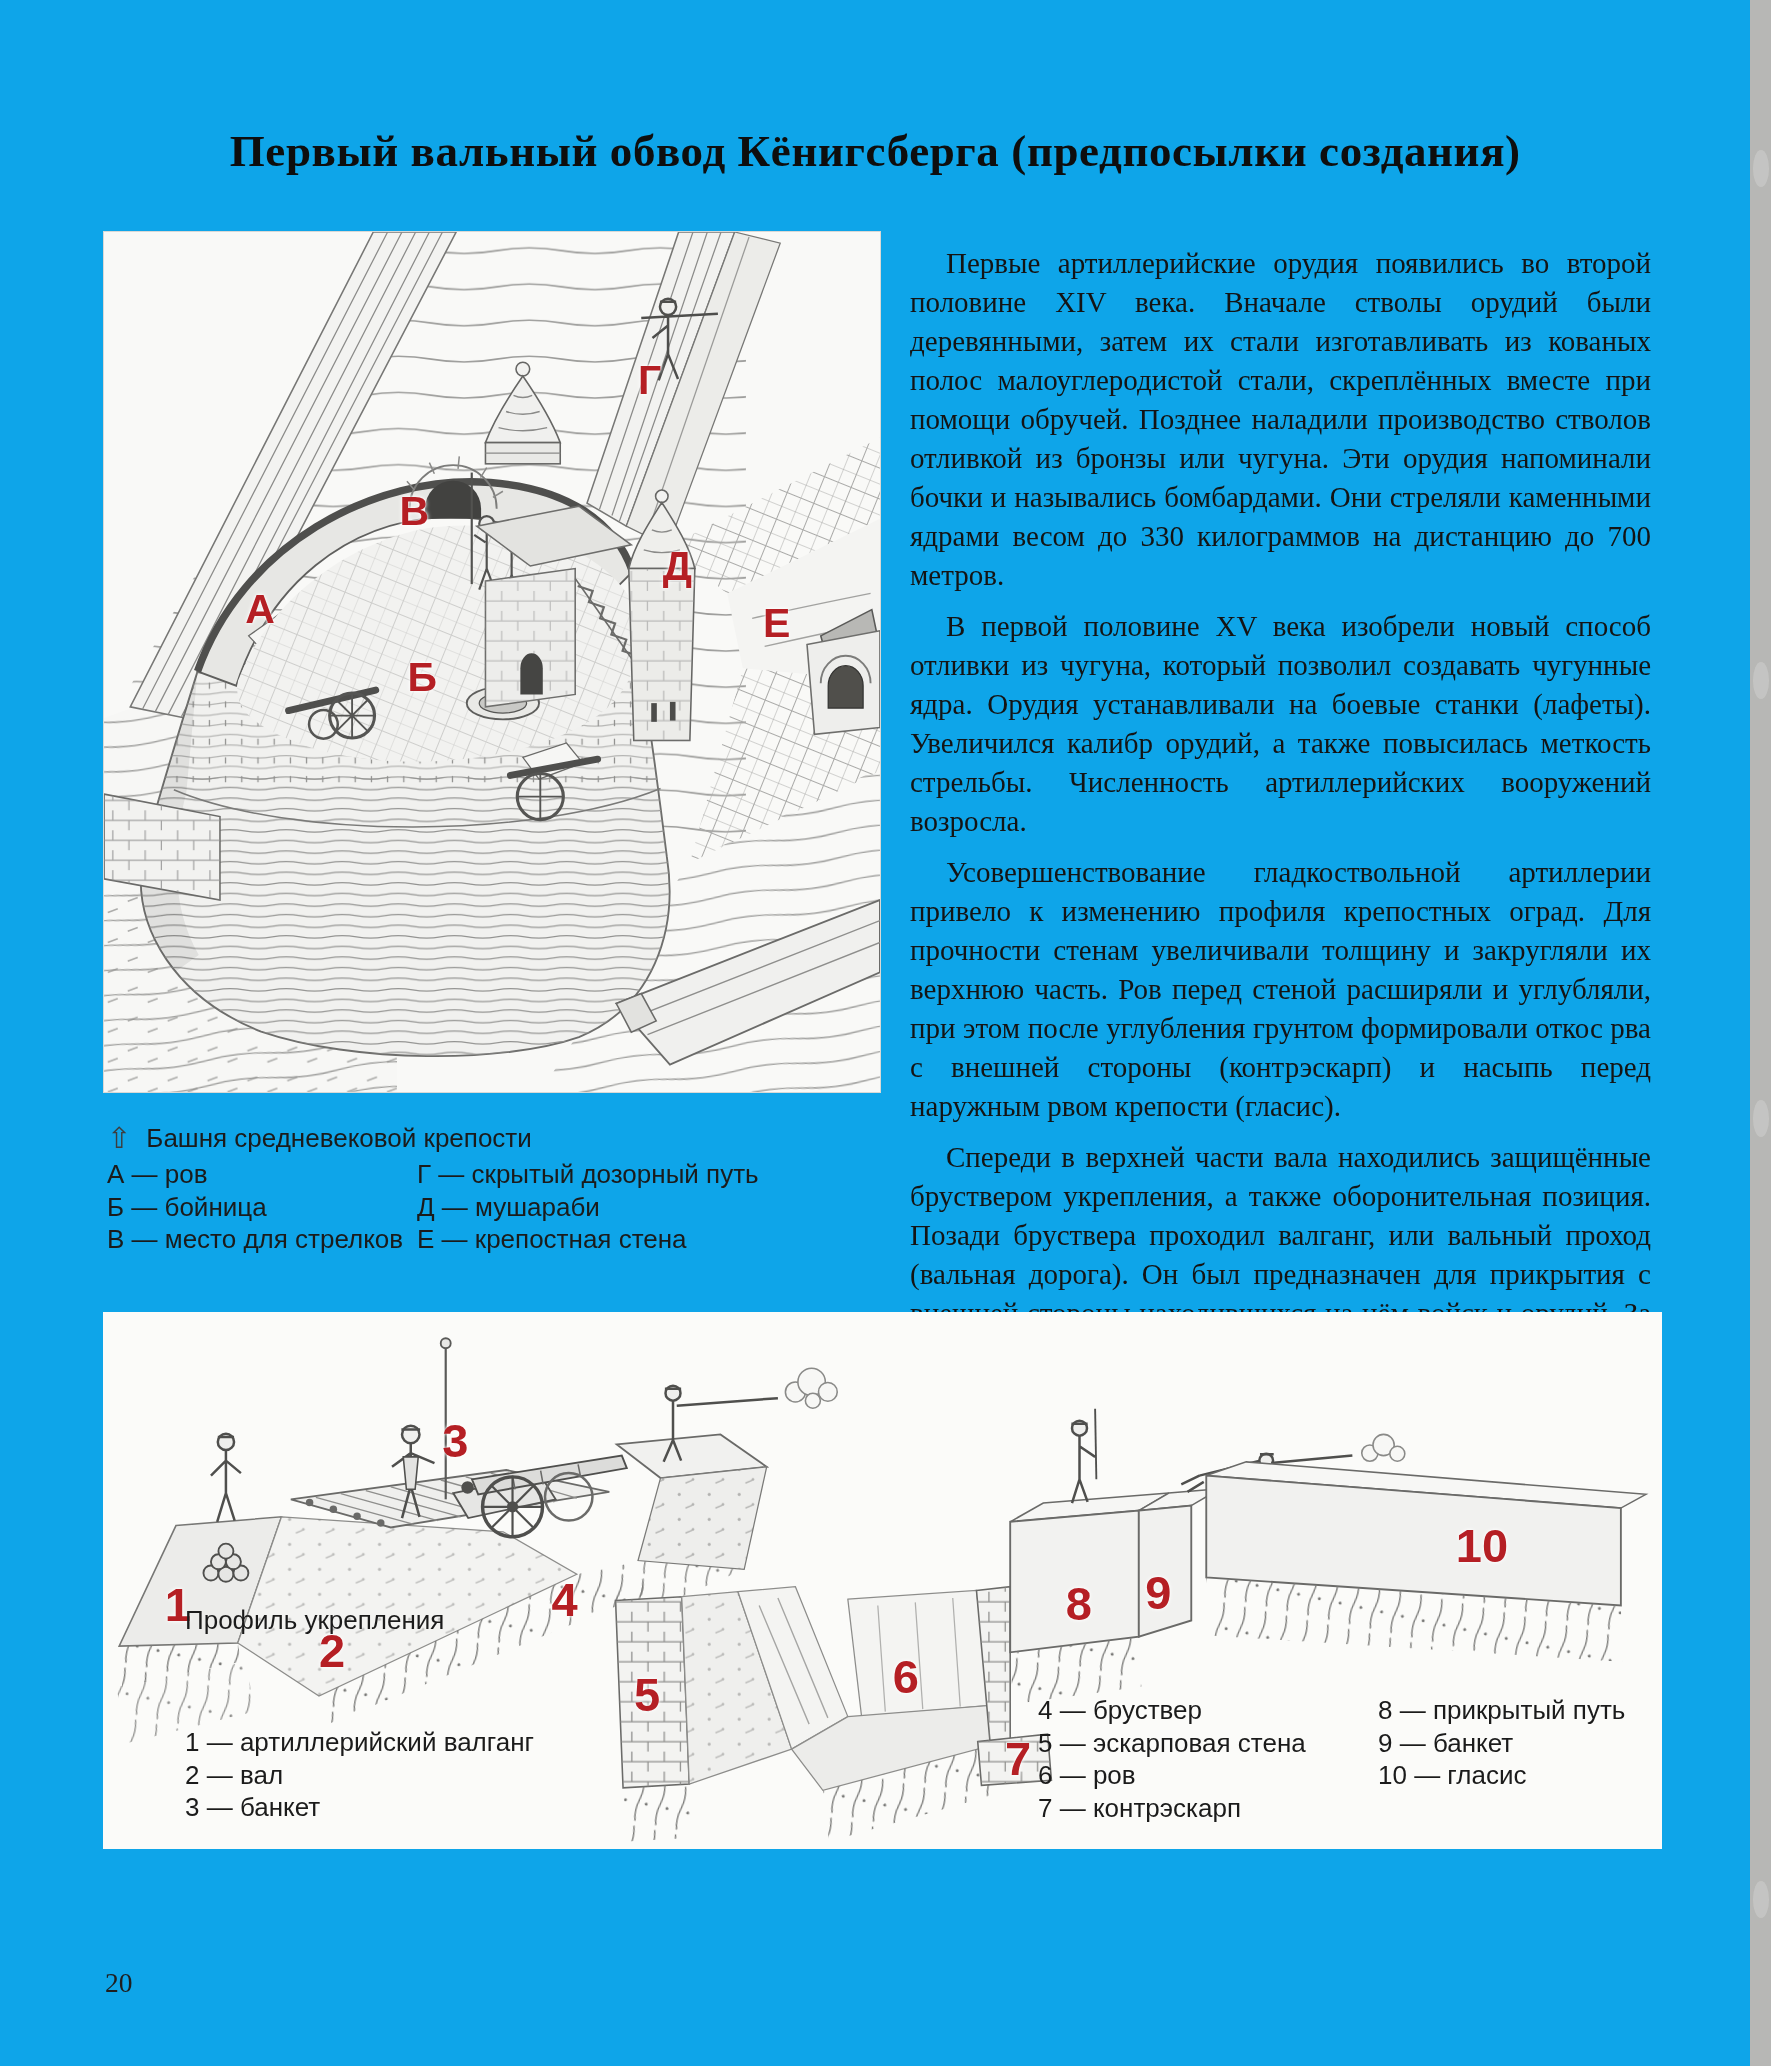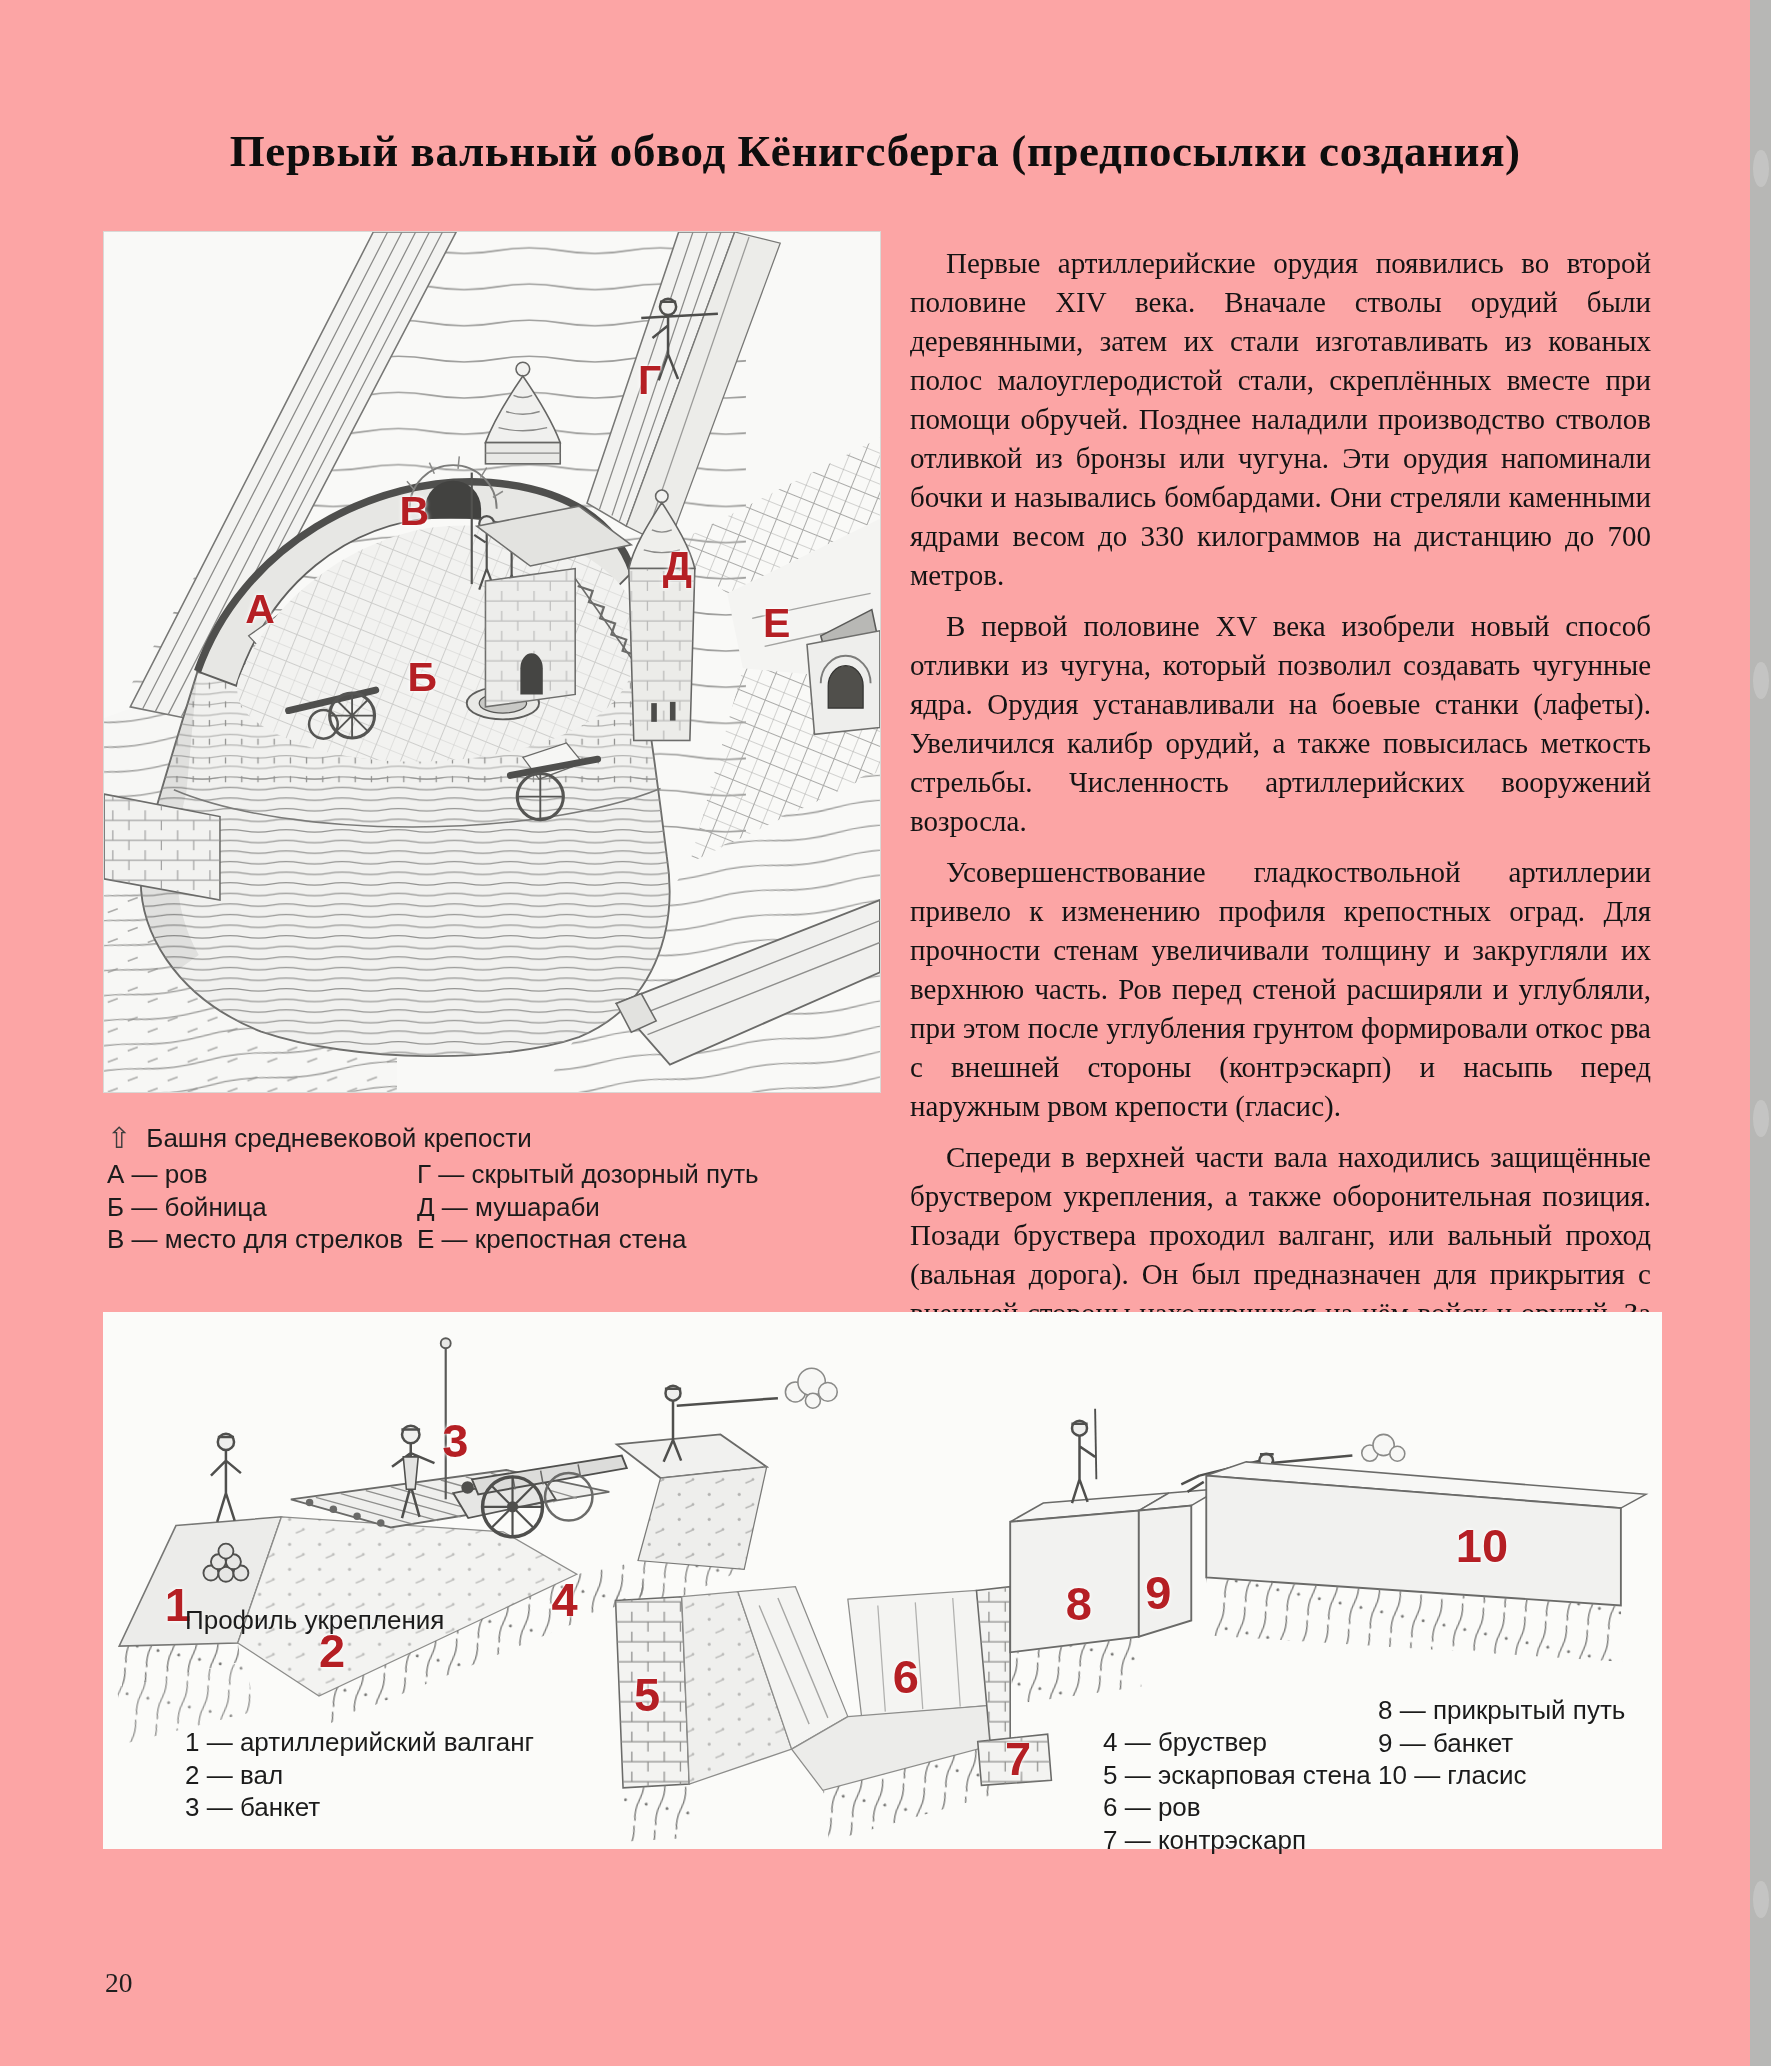--- a/index.html
+++ b/index.html
@@ -1,16 +1,16 @@
 <!DOCTYPE html>
 <html lang="ru" style="font-size:10px"><head>
 <meta charset="utf-8">
 <style>
   html,body{margin:0;padding:0;background:#ffffff;}
-  .page{position:relative;width:1771px;height:2066px;background:#fca5a5;overflow:hidden;
+  .page{position:relative;width:1771px;height:2066px;background:#0ea5e9;overflow:hidden;
         font-family:"Liberation Serif",serif;color:#161616;}
   .page-edge{position:absolute;right:0;top:0;width:20.6px;height:2066px;background:#b7b7b5;}
   .page-edge .blot{position:absolute;left:2.5px;width:16.2px;height:37px;border-radius:50%;background:#cfcfcd;opacity:.55;}
   .page-title{position:absolute;left:0;right:20.6px;top:95px;text-align:center;
         font-size:45px;font-weight:bold;letter-spacing:0.6px;color:#0e0e0e;white-space:nowrap;}
   .fig{position:absolute;}
   .fig svg{position:absolute;left:0;top:0;width:100%;height:100%;}
   .fig-top{left:103px;top:231px;width:778px;height:862px;border:1.2px solid #d9d9d6;box-sizing:border-box;background:#f9f9f7;}
   .fig-bottom{left:103px;top:1312px;width:1559px;height:537px;background:#fbfbf9;}
   .marker{position:absolute;transform:translate(-50%,-50%);
@@ -23,21 +23,21 @@
   .article p{margin:12px;text-indent:36px;}
   .caption{position:absolute;left:107px;top:1123px;display:flex;align-items:center;gap:15px;
         font-family:"Liberation Sans",sans-serif;font-size:26px;color:#1b1b1b;}
   .caption .arrow{font-size:29px;color:#3d3d3d;line-height:1;}
   .legend{position:absolute;font-family:"Liberation Sans",sans-serif;font-size:26px;color:#1b1b1b;}
   .legend .legend-row{height:32.5px;line-height:32.5px;white-space:nowrap;}
   #legend-top-1{left:107px;top:1158px;}
   #legend-top-2{left:417px;top:1158px;}
   #legend-bottom-title{left:185px;top:1604px;}
   #legend-bottom-1{left:185px;top:1726px;}
-  #legend-bottom-2{left:1103px;top:1694px;margin-top:32px;}
+  #legend-bottom-2{left:1038px;top:1694px;}
   #legend-bottom-3{left:1378px;top:1694px;}
   .page-number{position:absolute;left:105px;top:1967px;font-size:27.5px;color:#1f1f1f;}
 </style>
 </head>
 <body>
 
 <div class="page">
 
   <h1 class="page-title">Первый вальный обвод Кёнигсберга (предпосылки создания)</h1>
 

